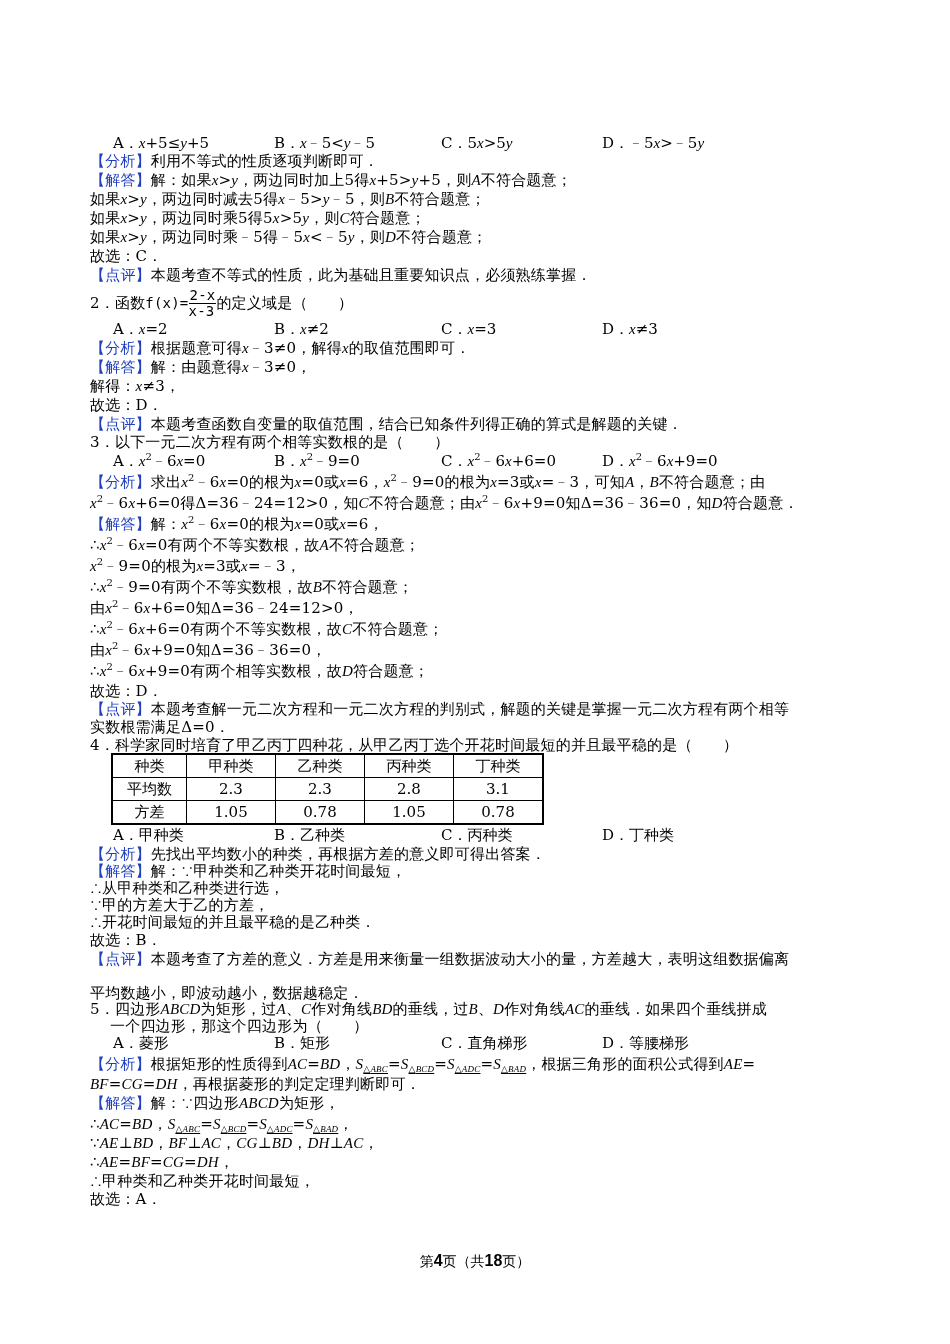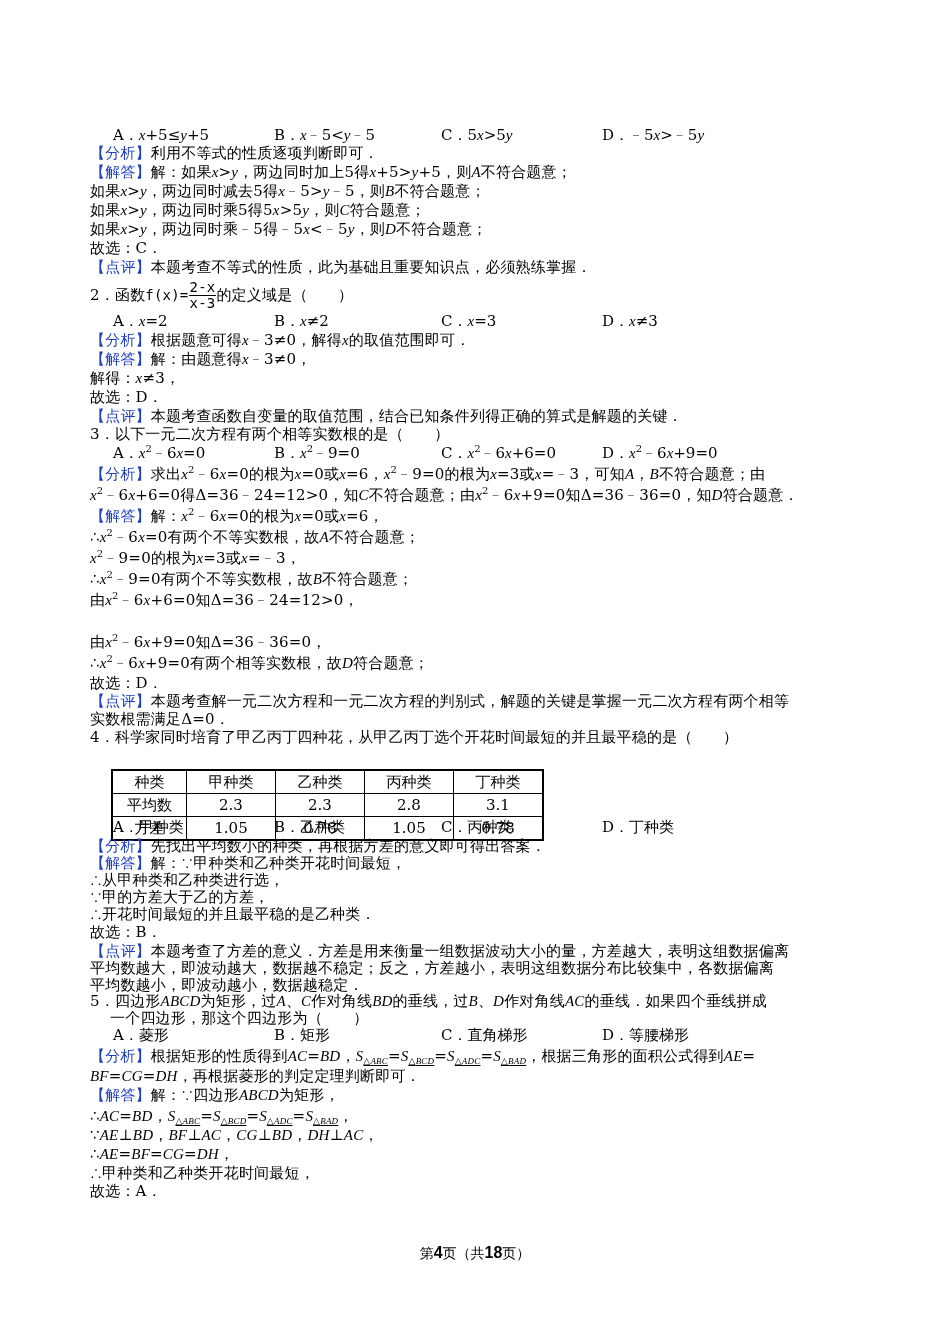--- a/index.html
+++ b/index.html
@@ -1,35 +1,35 @@
 <!DOCTYPE html>
 <html><head>
 <meta charset="utf-8">
 <style>
   html, body { margin: 0; padding: 0; background: #ffffff; }
   body {
     width: 950px; height: 1344px; position: relative; overflow: hidden;
     font-family: "DejaVu Serif", "Liberation Serif", serif;
     color: #000; font-size: 15px;
   }
-  .page { position: absolute; left: 0; top: 0; width: 950px; height: 1320px; }
+  .page { position: absolute; left: 0; top: 8px; width: 950px; height: 1320px; }
   .line { position: absolute; left: 90px; white-space: nowrap; font-size: 15px; line-height: 20px; letter-spacing: 0.2px; }
   .indent { left: 110px; }
   .tag { color: #1f3fbf; }
   .opt { position: absolute; white-space: nowrap; font-size: 15px; line-height: 20px; }
   i { font-style: italic; font-family: "Liberation Serif", serif; }
   sup { font-size: 10px; vertical-align: 6px; line-height: 0; }
   sub { font-size: 9px; vertical-align: -3px; line-height: 0; text-decoration: underline; }
-  .frac { display: inline-block; vertical-align: middle; text-align: center; font-family: "DejaVu Sans Mono", monospace; font-size: 14px; line-height: 15px; }
+  .frac { display: inline-block; vertical-align: middle; font-family: "DejaVu Sans Mono", monospace; font-size: 14px; line-height: 15px; }
   .frac .num { display: block; border-bottom: 1px solid #000; padding: 0 1px; }
   .frac .den { display: block; }
   .fx { font-family: "DejaVu Sans Mono", monospace; font-size: 14px; }
   table.data { position: absolute; left: 111px; top: 745px; border-collapse: collapse; font-size: 15px; }
   table.data td { border: 1px solid #000; height: 22px; text-align: center; padding: 0; }
-  table.data { border: 2px solid #000; margin-top: 24px; }
+  table.data { border: 2px solid #000; }
   .c0 { width: 73px; } .c1 { width: 88px; } .c2 { width: 88px; } .c3 { width: 88px; } .c4 { width: 88px; }
   .footer { position: absolute; left: 0; width: 950px; top: 1244px; text-align: center; font-size: 14px; }
   .footer b { font-family: "Liberation Sans", sans-serif; font-size: 16px; }
 </style>
 </head>
 <body>
 
 <div class="page">
 
   <div class="opt" style="left:113px;top:125px">A．<i>x</i>+5≤<i>y</i>+5</div>
@@ -61,20 +61,21 @@
   <div class="opt" style="left:274px;top:443px">B．<i>x</i><sup>2</sup>﹣9=0</div>
   <div class="opt" style="left:441px;top:443px">C．<i>x</i><sup>2</sup>﹣6<i>x</i>+6=0</div>
   <div class="opt" style="left:602px;top:443px">D．<i>x</i><sup>2</sup>﹣6<i>x</i>+9=0</div>
   <div class="line" style="top:464px"><span class="tag">【分析】</span>求出<i>x</i><sup>2</sup>﹣6<i>x</i>=0的根为<i>x</i>=0或<i>x</i>=6，<i>x</i><sup>2</sup>﹣9=0的根为<i>x</i>=3或<i>x</i>=﹣3，可知<i>A</i>，<i>B</i>不符合题意；由</div>
   <div class="line" style="top:485px"><i>x</i><sup>2</sup>﹣6<i>x</i>+6=0得Δ=36﹣24=12&gt;0，知<i>C</i>不符合题意；由<i>x</i><sup>2</sup>﹣6<i>x</i>+9=0知Δ=36﹣36=0，知<i>D</i>符合题意．</div>
   <div class="line" style="top:506px"><span class="tag">【解答】</span>解：<i>x</i><sup>2</sup>﹣6<i>x</i>=0的根为<i>x</i>=0或<i>x</i>=6，</div>
   <div class="line" style="top:527px">∴<i>x</i><sup>2</sup>﹣6<i>x</i>=0有两个不等实数根，故<i>A</i>不符合题意；</div>
   <div class="line" style="top:548px"><i>x</i><sup>2</sup>﹣9=0的根为<i>x</i>=3或<i>x</i>=﹣3，</div>
   <div class="line" style="top:569px">∴<i>x</i><sup>2</sup>﹣9=0有两个不等实数根，故<i>B</i>不符合题意；</div>
   <div class="line" style="top:590px">由<i>x</i><sup>2</sup>﹣6<i>x</i>+6=0知Δ=36﹣24=12&gt;0，</div>
+  <div class="line" style="top:611px">∴<i>x</i><sup>2</sup>﹣6<i>x</i>+6=0有两个不等实数根，故<i>C</i>不符合题意；</div>
   <div class="line" style="top:632px">由<i>x</i><sup>2</sup>﹣6<i>x</i>+9=0知Δ=36﹣36=0，</div>
   <div class="line" style="top:653px">∴<i>x</i><sup>2</sup>﹣6<i>x</i>+9=0有两个相等实数根，故<i>D</i>符合题意；</div>
   <div class="line" style="top:673px">故选：D．</div>
   <div class="line" style="top:691px"><span class="tag">【点评】</span><span>本题考查解一元二次方程和一元二次方程的判别式，解题的关键是掌握一元二次方程有两个相等</span></div>
   <div class="line" style="top:709px">实数根需满足Δ=0．</div>
 
   <div class="line" style="top:727px">4．科学家同时培育了甲乙丙丁四种花，从甲乙丙丁选个开花时间最短的并且最平稳的是（　　）</div>
   <table class="data">
     <tbody>
         <tr>
@@ -104,21 +105,20 @@
   <div class="opt" style="left:274px;top:817px">B．乙种类</div>
   <div class="opt" style="left:441px;top:817px">C．丙种类</div>
   <div class="opt" style="left:602px;top:817px">D．丁种类</div>
   <div class="line" style="top:836px"><span class="tag">【分析】</span><span>先找出平均数小的种类，再根据方差的意义即可得出答案．</span></div>
   <div class="line" style="top:853px"><span class="tag">【解答】</span><span>解：∵甲种类和乙种类开花时间最短，</span></div>
   <div class="line" style="top:870px">∴从甲种类和乙种类进行选，</div>
   <div class="line" style="top:887px">∵甲的方差大于乙的方差，</div>
   <div class="line" style="top:904px">∴开花时间最短的并且最平稳的是乙种类．</div>
   <div class="line" style="top:922px">故选：B．</div>
   <div class="line" style="top:941px"><span class="tag">【点评】</span><span>本题考查了方差的意义．方差是用来衡量一组数据波动大小的量，方差越大，表明这组数据偏离</span></div>
-  <div class="line" style="top:958px">平均数越大，即波动越大，数据越不稳定；反之，方差越小，表明这组数据分布比较集中，各数据偏离</div>
   <div class="line" style="top:975px">平均数越小，即波动越小，数据越稳定．</div>
 
   <div class="line" style="top:991px">5．四边形<i>ABCD</i>为矩形，过<i>A</i>、<i>C</i>作对角线<i>BD</i>的垂线，过<i>B</i>、<i>D</i>作对角线<i>AC</i>的垂线．如果四个垂线拼成</div>
   <div class="line indent" style="top:1008px">一个四边形，那这个四边形为（　　）</div>
   <div class="opt" style="left:113px;top:1025px">A．菱形</div>
   <div class="opt" style="left:274px;top:1025px">B．矩形</div>
   <div class="opt" style="left:441px;top:1025px">C．直角梯形</div>
   <div class="opt" style="left:602px;top:1025px">D．等腰梯形</div>
   <div class="line" style="top:1046px"><span class="tag">【分析】</span>根据矩形的性质得到<i>AC</i>=<i>BD</i>，<i>S</i><sub>△<i>ABC</i></sub>=<i>S</i><sub>△<i>BCD</i></sub>=<i>S</i><sub>△<i>ADC</i></sub>=<i>S</i><sub>△<i>BAD</i></sub>，根据三角形的面积公式得到<i>AE</i>=</div>
   <div class="line" style="top:1066px"><i>BF</i>=<i>CG</i>=<i>DH</i>，再根据菱形的判定定理判断即可．</div>

